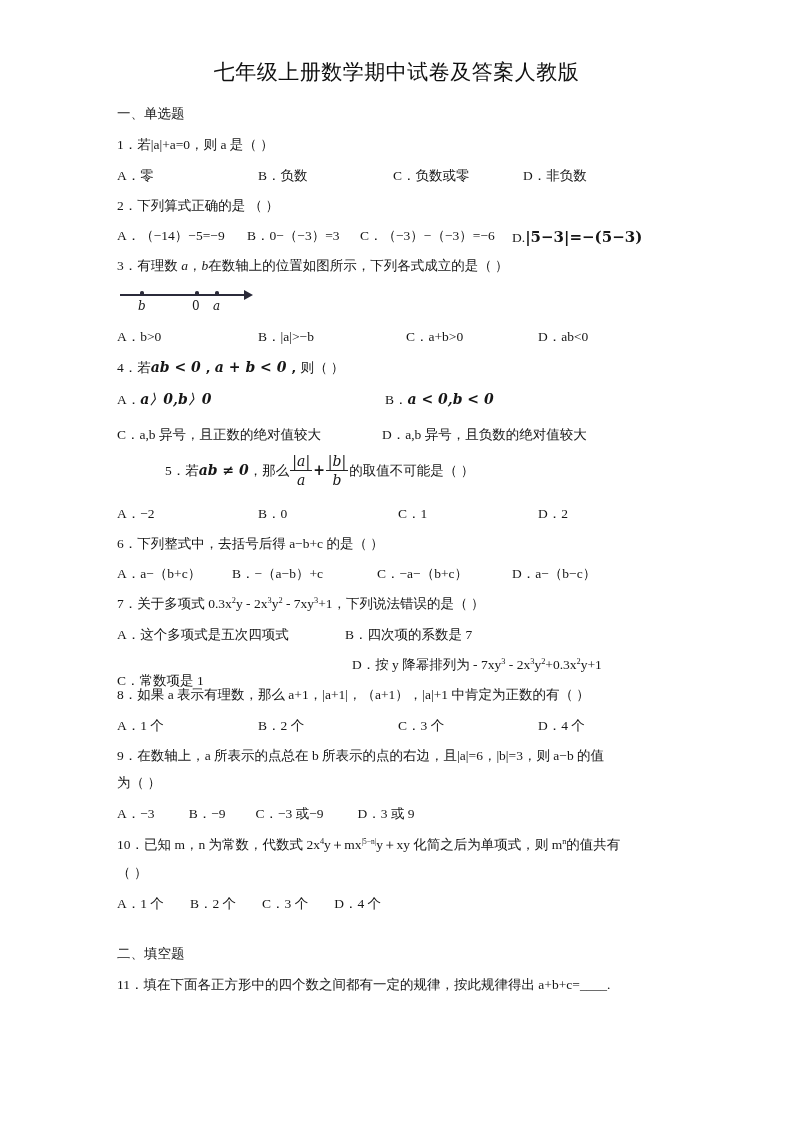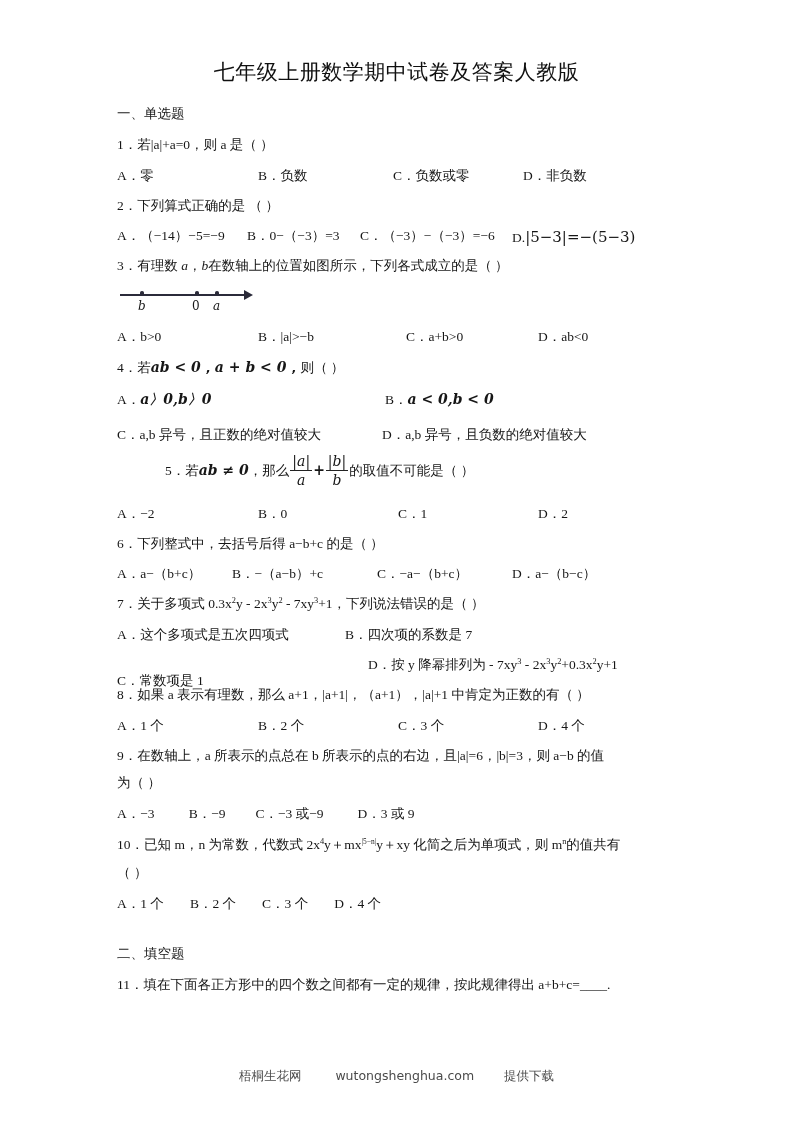--- a/index.html
+++ b/index.html
@@ -68,21 +68,21 @@
     font-style: italic;
   }
   .mb {
     font-family: "DejaVu Serif", "Liberation Serif", serif;
     font-style: italic;
     font-weight: bold;
     font-size: 14px;
   }
   .mbr {
     font-family: "DejaVu Serif", "Liberation Serif", serif;
-    font-weight: normal;
+    font-weight: bold;
     font-size: 15px;
   }
   sup {
     font-size: 0.62em;
     vertical-align: super;
     line-height: 0;
   }
   sup.tiny { font-size: 0.55em; }
   
   .frac {
@@ -233,21 +233,21 @@
       <span class="opt" style="left:395px;">D．a−（b−c）</span>
     </div>
 
     <div class="qline"><span>7．关于多项式 0.3x</span><sup>2</sup><span>y - 2x</span><sup>3</sup><span>y</span><sup>2</sup><span> - 7xy</span><sup>3</sup><span>+1，下列说法错误的是（    ）</span></div>
     <div class="opts">
       <span class="opt" style="left:0px;">A．这个多项式是五次四项式</span>
       <span class="opt" style="left:228px;">B．四次项的系数是 7</span>
     </div>
     <div class="opts">
       <span class="opt" style="left:0px;margin-top:16px;">C．常数项是 1</span>
-      <span class="opt" style="left:235px;margin-left:16px;"><span>D．按 y 降幂排列为 - 7xy</span><sup>3</sup><span> - 2x</span><sup>3</sup><span>y</span><sup>2</sup><span>+0.3x</span><sup>2</sup><span>y+1</span></span>
+      <span class="opt" style="left:235px;"><span>D．按 y 降幂排列为 - 7xy</span><sup>3</sup><span> - 2x</span><sup>3</sup><span>y</span><sup>2</sup><span>+0.3x</span><sup>2</sup><span>y+1</span></span>
     </div>
 
     <div class="qline">8．如果 a 表示有理数，那么 a+1，|a+1|，（a+1），|a|+1 中肯定为正数的有（        ）</div>
     <div class="opts">
       <span class="opt" style="left:0px;">A．1 个</span>
       <span class="opt" style="left:141px;">B．2 个</span>
       <span class="opt" style="left:281px;">C．3 个</span>
       <span class="opt" style="left:421px;">D．4 个</span>
     </div>
 
@@ -263,17 +263,14 @@
       <span class="opt-inline">A．1 个</span><span class="opt-inline" style="width:26px;"></span><span class="opt-inline">B．2 个</span><span class="opt-inline" style="width:26px;"></span><span class="opt-inline">C．3 个</span><span class="opt-inline" style="width:26px;"></span><span class="opt-inline">D．4 个</span>
     </div>
 
     <div class="spacer-md"></div>
 
     <div class="sec-head">二、填空题</div>
     <div class="qline">11．填在下面各正方形中的四个数之间都有一定的规律，按此规律得出 a+b+c=____.</div>
 
   </div>
 
-  <div class="footer">
-    <span>梧桐生花网</span><span class="f-gap1"></span><span>wutongshenghua.com</span><span class="f-gap2"></span><span>提供下载</span>
-  </div>
 
 </div>
 
 </body></html>

